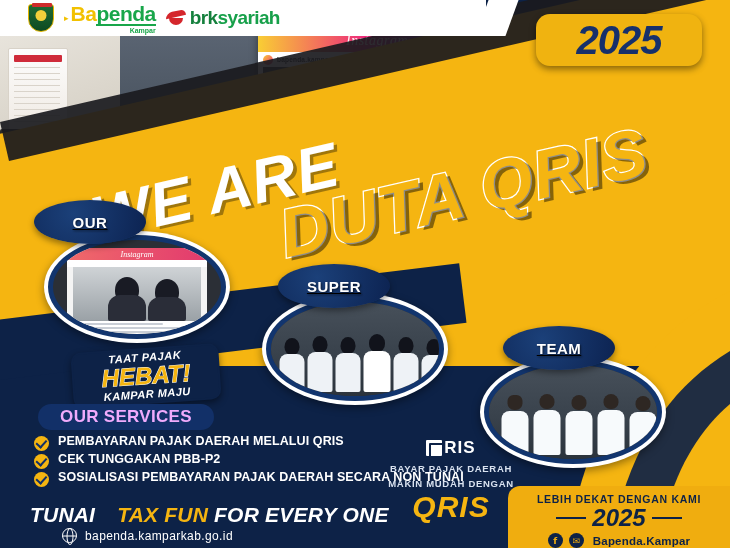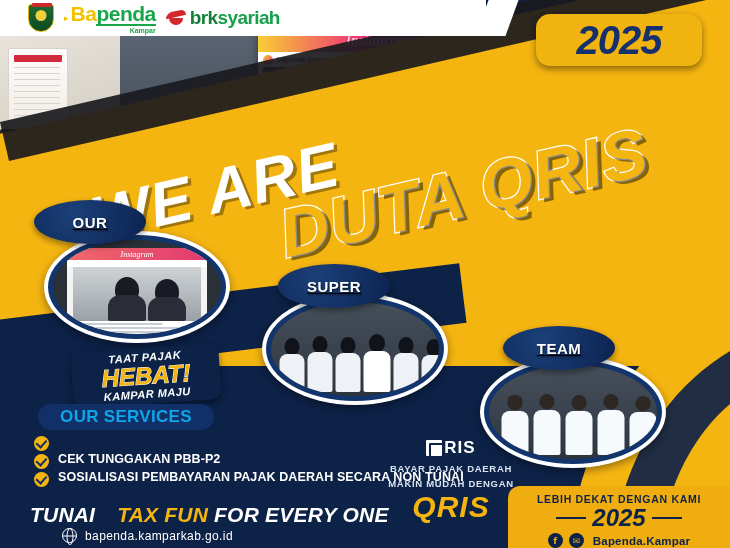--- a/index.html
+++ b/index.html
@@ -147,21 +147,21 @@
      box-shadow:0 3px 7px rgba(0,0,0,.45); display:flex; flex-direction:column;
      align-items:center; justify-content:center; border:2px solid #0d2247; }
   .taat .t1{ color:#fff; font-size:11px; font-weight:bold; font-style:italic; letter-spacing:.6px; line-height:1; }
   .taat .t2{ color:#f5b511; font-size:24px; font-weight:bold; font-style:italic; letter-spacing:0; line-height:1;
      -webkit-text-stroke:1px #ffffff; paint-order:stroke fill; margin:1px 0; }
   .taat .t3{ color:#fff; font-size:11px; font-weight:bold; font-style:italic; letter-spacing:.5px; line-height:1; }
 
   
   .svc-pill{ position:absolute; left:38px; top:404px; width:176px; height:26px; border-radius:13px;
      background:#123068; display:flex; align-items:center; justify-content:center; z-index:10; }
-  .svc-pill span{ color:#0ea5e9; font-size:17px; font-weight:bold; letter-spacing:.3px; }
+  .svc-pill span{ color:#f0abfc; font-size:17px; font-weight:bold; letter-spacing:.3px; }
   .svc-list{ position:absolute; left:34px; top:434px; z-index:10; }
   .svc-item{ display:flex; align-items:flex-start; gap:9px; margin-bottom:1px; }
   .tick{ width:15px; height:15px; border-radius:50%; background:#f5b511; flex:none; margin-top:2px;
      display:flex; align-items:center; justify-content:center; }
   .tick::after{ content:""; width:5px; height:8px; border:solid #123068; border-width:0 2px 2px 0; transform:rotate(42deg) translate(-1px,-1px); }
   .svc-text{ color:#fff; font-size:12.5px; font-weight:bold; line-height:1.16; letter-spacing:.1px; }
 
   
   .tagline{ position:absolute; left:30px; top:503px; z-index:10; font-size:21px; font-weight:bold;
      font-style:italic; color:#fff; letter-spacing:.2px; }
@@ -432,20 +432,21 @@
     <div class="t2">HEBAT!</div>
     <div class="t3">KAMPAR MAJU</div>
   </div>
 
   <div class="svc-pill">
     <span>OUR SERVICES</span>
   </div>
   <div class="svc-list">
     <div class="svc-item">
       <span class="tick"></span>
+      <span class="svc-text">PEMBAYARAN PAJAK DAERAH MELALUI QRIS</span>
     </div>
     <div class="svc-item">
       <span class="tick"></span>
       <span class="svc-text">CEK TUNGGAKAN PBB-P2</span>
     </div>
     <div class="svc-item">
       <span class="tick"></span>
       <span class="svc-text">SOSIALISASI PEMBAYARAN PAJAK DAERAH SECARA NON TUNAI</span>
     </div>
   </div>

